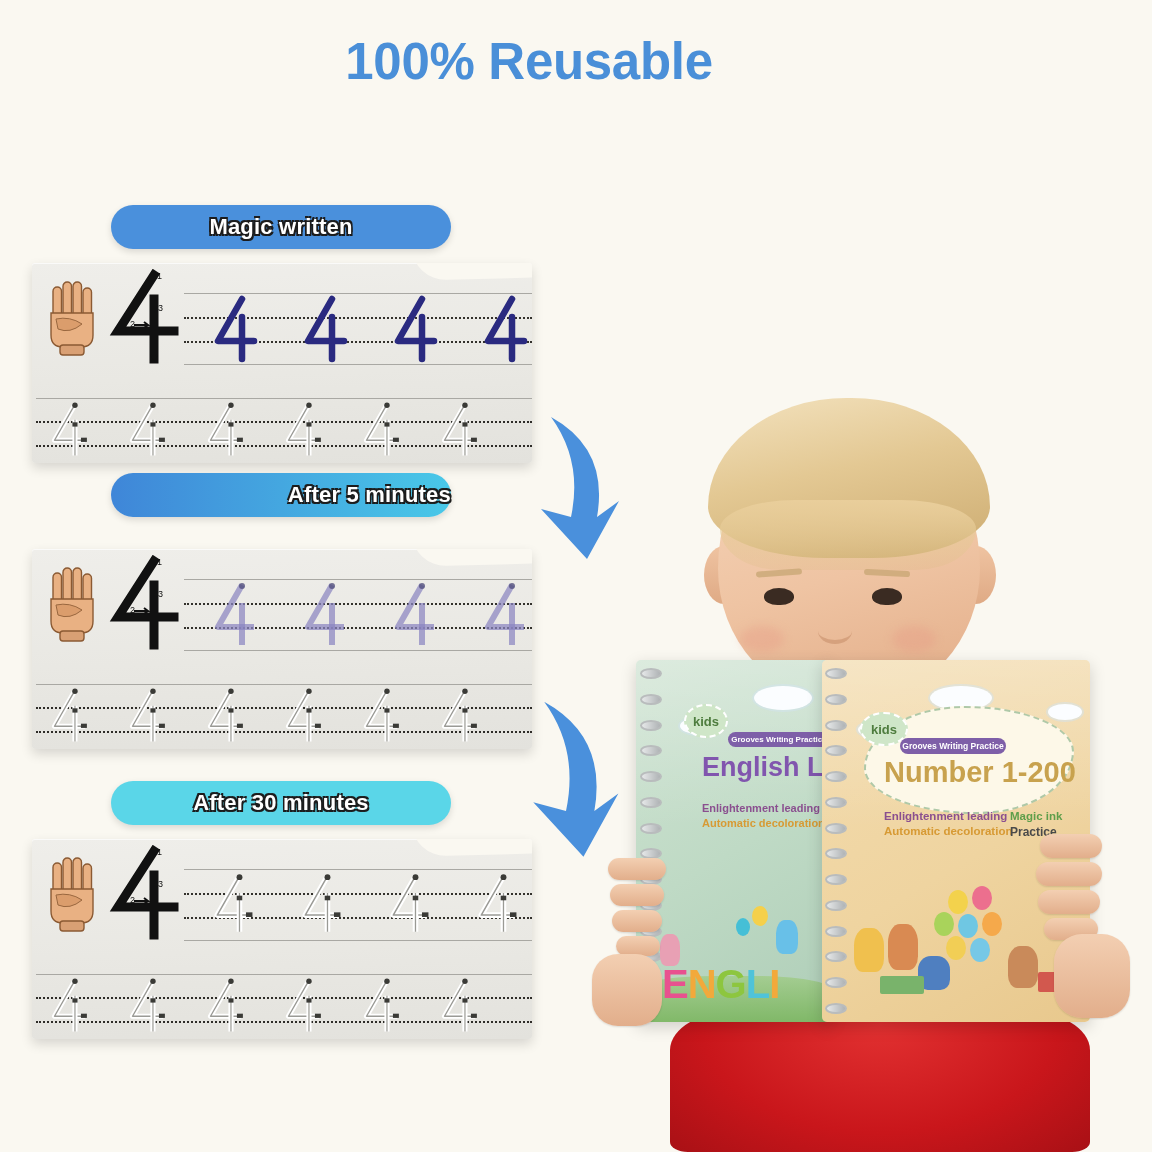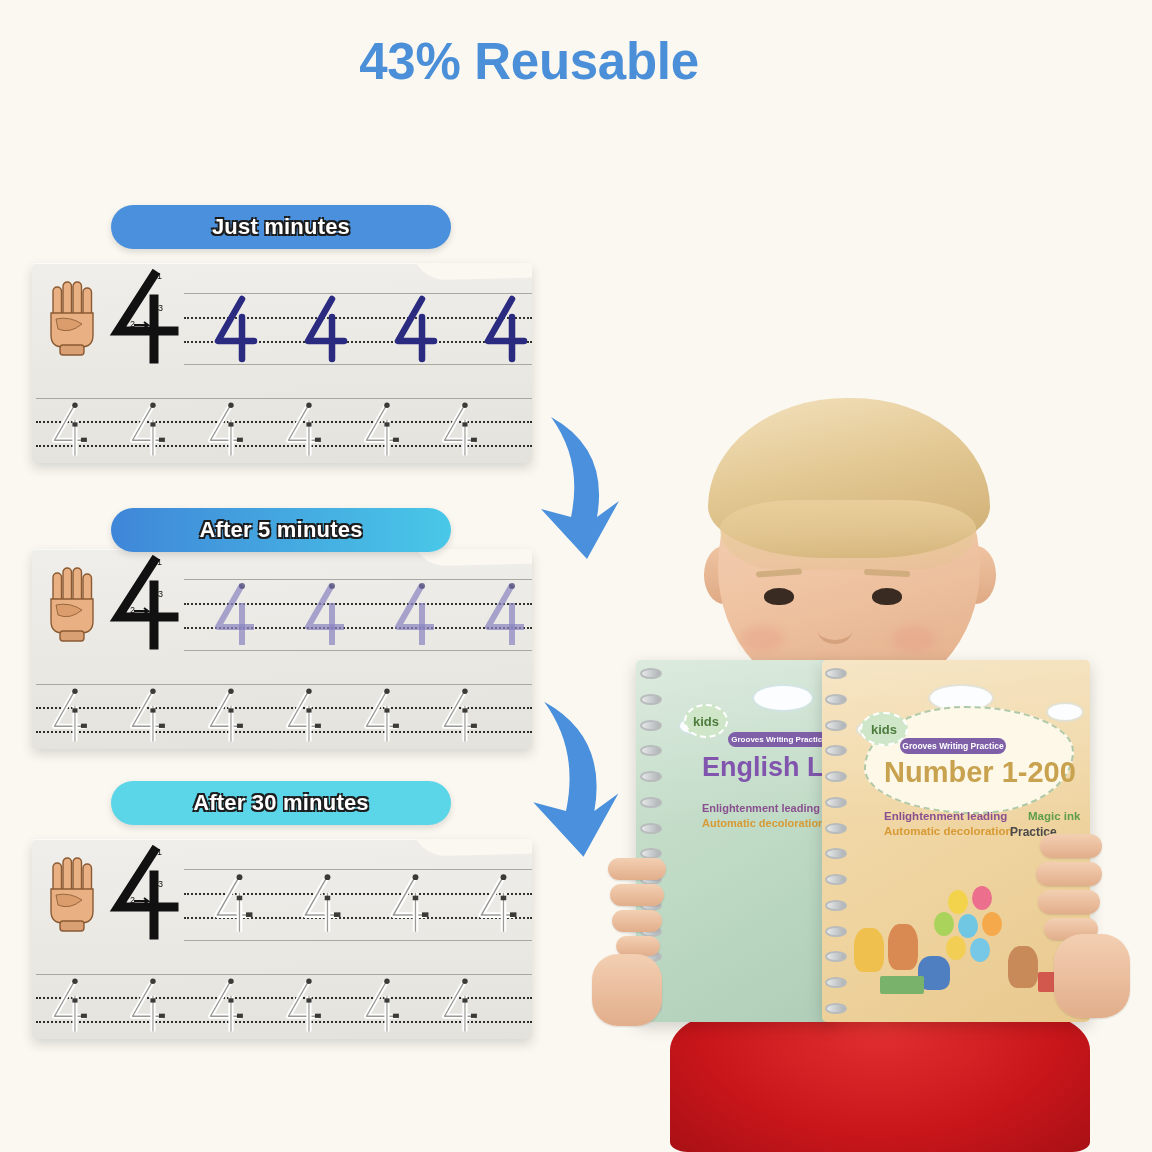--- a/index.html
+++ b/index.html
@@ -33,22 +33,22 @@
     display: flex; align-items: center; justify-content: center;
     color: #FFFFFF; font-size: 22px; font-weight: 800; letter-spacing: 0.2px;
     text-shadow:
       -1.6px -1.6px 0 #1c1c1c,  1.6px -1.6px 0 #1c1c1c,
       -1.6px  1.6px 0 #1c1c1c,  1.6px  1.6px 0 #1c1c1c,
        0 0 2px #1c1c1c;
     z-index: 6;
     box-shadow: 0 3px 7px rgba(0,0,0,0.13);
   }
   .badge-0 { left: 111px; top: 205px; width: 340px; background: #4A90DC; }
-  .badge-1 { left: 111px; top: 508px; width: 340px;
-             background: linear-gradient(90deg, #3F86D8 0%, #49C8E8 100%); }
+  .badge-1 { left: 111px; top: 473px; width: 340px;
+             background: linear-gradient(90deg, #3F86D8 0%, #49C8E8 100%); justify-content: flex-end; }
   .badge-2 { left: 111px; top: 781px; width: 340px; background: #5AD6E8; }
 
   
   .sheet {
     position: absolute; left: 32px; width: 500px; height: 200px;
     background: linear-gradient(178deg, #EFEEEA 0%, #E9E8E3 55%, #E3E2DD 100%);
     border-radius: 3px;
     box-shadow: 0 5px 12px rgba(0,0,0,0.14), inset 0 1px 0 rgba(255,255,255,0.7);
     overflow: hidden;
     z-index: 4;
@@ -239,25 +239,25 @@
     position: absolute; background: linear-gradient(180deg, #F3CFB2, #E2AE8B);
     border-radius: 12px; box-shadow: 0 1px 2px rgba(0,0,0,0.12);
   }
 </style>
 </head>
 <body>
 
 <div class="stage">
 
   <div class="headline">
-    <div class="line2">43% Reusable</div>
+    <div class="line2">100% Reusable</div>
   </div>
 
   <div class="badge badge-0">
-    <span>Just minutes</span>
+    <span>Magic written</span>
   </div>
   <div class="badge badge-1">
     <span>After 5 minutes</span>
   </div>
   <div class="badge badge-2">
     <span>After 30 minutes</span>
   </div>
 
   <div class="sheet sheet-0">
     <div class="sheet-inner">
@@ -684,20 +684,30 @@
         <span>English Le</span>
       </div>
 
       <div class="book-sub sub-purple" style="left:66px; top:142px; font-size:11px;">
         <span>Enlightenment leading</span>
       </div>
       <div class="book-sub sub-orange" style="left:66px; top:157px; font-size:11px;">
         <span>Automatic decoloration</span>
       </div>
 
+      <div class="bottom-art">
+        <div class="grass"></div>
+        <div class="balloon" style="left:116px; top:22px; width:16px; height:20px; background:#F5D04A;"></div>
+        <div class="balloon" style="left:100px; top:34px; width:14px; height:18px; background:#45BFD6;"></div>
+        <div class="kid-fig" style="left:140px; top:36px; width:22px; height:34px; background:#68C0E8;"></div>
+        <div class="kid-fig" style="left:24px; top:50px; width:20px; height:32px; background:#E8A0B4;"></div>
+        <div class="english-letters">
+          <span>E</span><span>N</span><span>G</span><span>L</span><span>I</span>
+        </div>
+      </div>
     </div>
 
     <div class="book book-orange">
       <div class="book-sky"></div>
       <div class="spiral" style="left:3px;">
         <span></span>
           <span></span>
           <span></span>
           <span></span>
           <span></span>
@@ -729,21 +739,21 @@
       <div class="book-title title-orange" style="left:62px; top:96px; font-size:29px;">
         <span>Number 1-200</span>
       </div>
 
       <div class="book-sub sub-purple" style="left:62px; top:150px; font-size:11.5px;">
         <span>Enlightenment leading</span>
       </div>
       <div class="book-sub sub-orange" style="left:62px; top:165px; font-size:11.5px;">
         <span>Automatic decoloration</span>
       </div>
-      <div class="book-sub sub-green" style="left:206px; top:150px; font-size:11.5px;">
+      <div class="book-sub sub-green" style="left:188px; top:150px; font-size:11.5px;">
         <span>Magic ink</span>
       </div>
       <div class="book-sub sub-dark" style="left:188px; top:165px; font-size:12px;">
         <span>Practice</span>
       </div>
 
       <div class="bottom-art">
         <div class="balloon" style="left:126px; top:6px;  width:20px; height:24px; background:#F3D24C;"></div>
         <div class="balloon" style="left:150px; top:2px;  width:20px; height:24px; background:#EC6F8E;"></div>
         <div class="balloon" style="left:112px; top:28px; width:20px; height:24px; background:#A9D35B;"></div>

